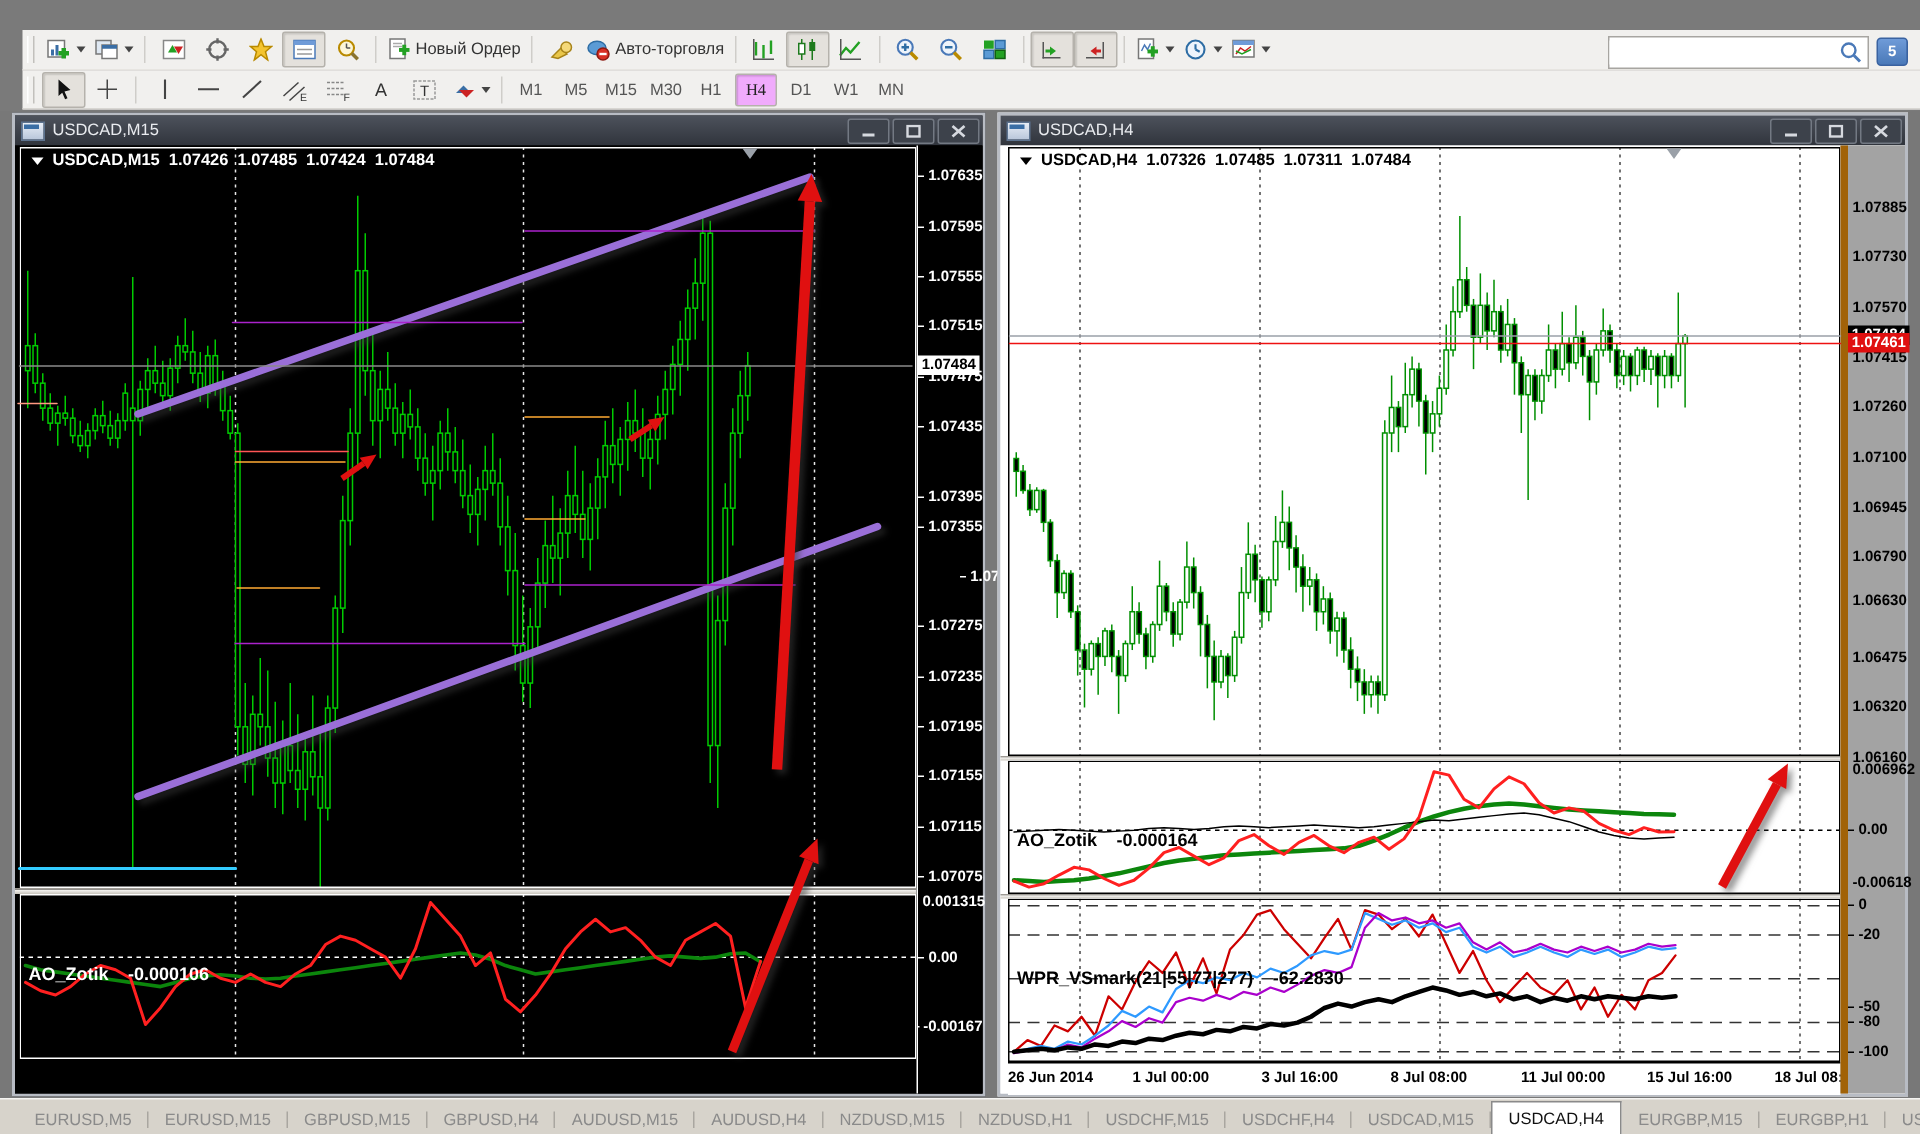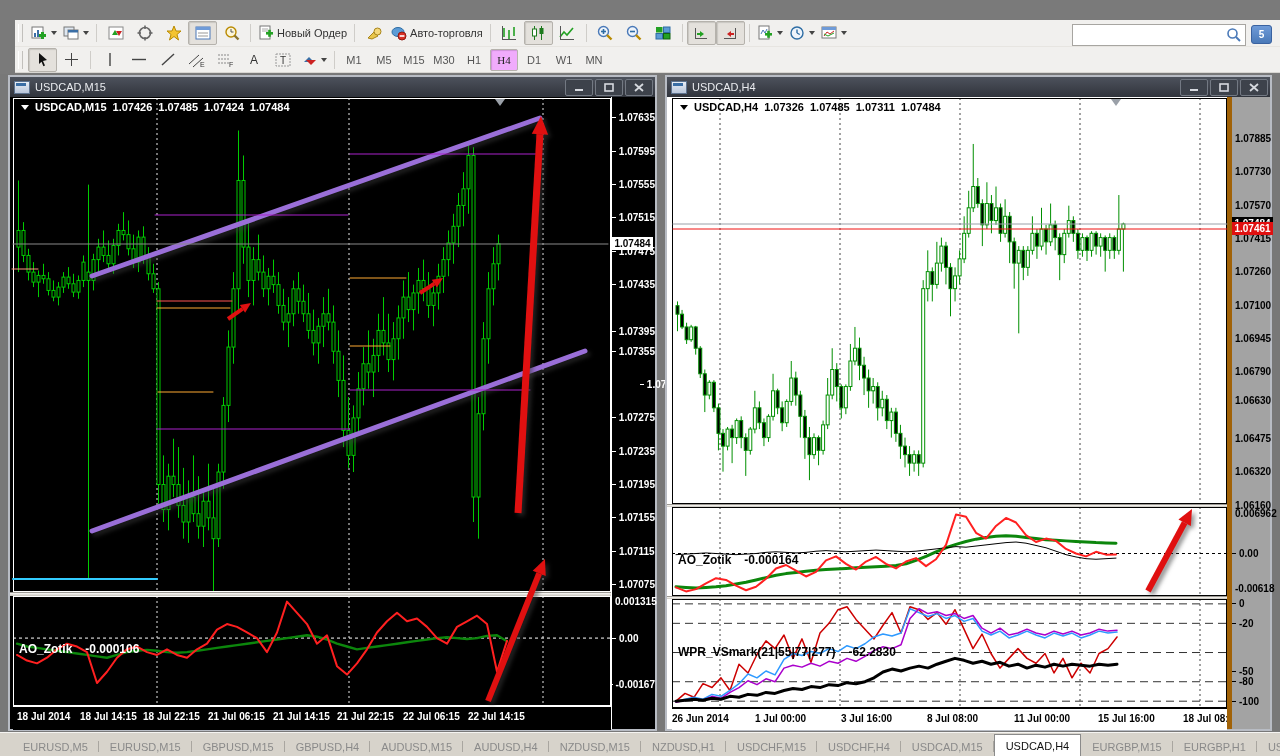--- a/index.html
+++ b/index.html
@@ -577,30 +577,20 @@
               <line x1="0" y1="42.091836734693885" x2="598" y2="42.091836734693885" stroke="#ffffff" stroke-width="1" stroke-dasharray="3 3"></line>
               <polyline points="4,47.704081632653065 14,50.51020408163265 24,51.913265306122454 34,53.31632653061225 44,54.71938775510204 54,56.12244897959184 64,57.52551020408164 74,58.92857142857144 84,60.33163265306122 94,61.73469387755103 104,58.92857142857144 114,56.12244897959184 124,54.71938775510204 134,53.87755102040817 144,54.71938775510204 154,56.12244897959184 164,56.68367346938776 174,56.12244897959184 184,54.71938775510204 194,53.31632653061225 204,51.913265306122454 214,50.51020408163265 224,49.10714285714286 234,47.704081632653065 244,46.30102040816327 254,44.89795918367347 264,43.494897959183675 274,42.091836734693885 284,40.68877551020409 294,39.285714285714285 304,40.68877551020409 314,43.494897959183675 324,47.704081632653065 334,50.51020408163265 344,53.31632653061225 354,51.913265306122454 364,50.51020408163265 374,49.10714285714286 384,47.704081632653065 394,46.30102040816327 404,44.89795918367347 414,43.494897959183675 424,42.091836734693885 434,41.25 444,42.091836734693885 454,42.933673469387756 464,42.091836734693885 474,39.8469387755102 484,39.285714285714285 494,45.17857142857143" fill="none" stroke="#0c860c" stroke-width="2.4" stroke-linejoin="round" stroke-linecap="round"></polyline>
               <polyline points="4,58.92857142857144 14,64.54081632653062 24,67.34693877551022 34,61.73469387755103 44,53.31632653061225 54,47.704081632653065 64,50.51020408163265 74,56.12244897959184 84,86.98979591836736 94,75.76530612244899 104,61.73469387755103 114,53.31632653061225 124,50.51020408163265 134,56.12244897959184 144,58.92857142857144 154,53.31632653061225 164,58.92857142857144 174,61.73469387755103 184,53.31632653061225 194,47.704081632653065 204,33.67346938775511 214,28.06122448979592 224,30.867346938775515 234,36.47959183673469 244,42.091836734693885 254,56.12244897959184 264,36.47959183673469 274,5.61224489795918 284,16.836734693877553 294,28.06122448979592 304,47.704081632653065 314,39.285714285714285 324,70.15306122448979 334,78.57142857142858 344,67.34693877551022 354,53.31632653061225 364,36.47959183673469 374,25.255102040816325 384,16.836734693877553 394,25.255102040816325 404,22.448979591836736 414,30.867346938775515 424,42.091836734693885 434,47.704081632653065 444,30.867346938775515 454,25.255102040816325 464,19.642857142857142 474,28.06122448979592 484,75.76530612244899 494,44.89795918367347" fill="none" stroke="#ff2020" stroke-width="2" stroke-linejoin="round" stroke-linecap="round"></polyline>
               <rect x="0.5" y="0.5" width="597" height="109" fill="none" stroke="#ffffff" stroke-width="1"></rect>
             </svg>
           <div class="ind-label" style="color:#fff;">
             <span>AO_Zotik</span>
               <span>-0.000106</span>
           </div>
         </div>
-        <div class="time-axis" style="left:3px;top:609px;width:598px;height:23px;background:#000;color:#fff;border-top:1px solid #fff;">
-            <span style="left: 4px;">18 Jul 2014</span>
-            <span style="left: 67px;">18 Jul 14:15</span>
-            <span style="left: 130px;">18 Jul 22:15</span>
-            <span style="left: 195px;">21 Jul 06:15</span>
-            <span style="left: 260px;">21 Jul 14:15</span>
-            <span style="left: 324px;">21 Jul 22:15</span>
-            <span style="left: 390px;">22 Jul 06:15</span>
-            <span style="left: 455px;">22 Jul 14:15</span>
-          </div>
         <div class="price-axis" style="left:601px;width:44px;background:#000;color:#fff;border-left:1px solid #fff;box-sizing:border-box;">
             <span class="tick" style="top: 14.9933px;"><i></i>1.07635</span>
             <span class="tick" style="top: 48.3153px;"><i></i>1.07595</span>
             <span class="tick" style="top: 81.6374px;"><i></i>1.07555</span>
             <span class="tick" style="top: 114.96px;"><i></i>1.07515</span>
             <span class="tick" style="top: 148.282px;"><i></i>1.07475</span>
             <span class="tick" style="top: 181.604px;"><i></i>1.07435</span>
             <span class="tick" style="top: 214.926px; margin-top: 14px;"><i></i>1.07395</span>
             <span class="tick" style="top: 248.248px;"><i></i>1.07355</span>
             <span class="tick" style="top: 281.57px; padding-left: 28px;"><i></i>1.07315</span>

